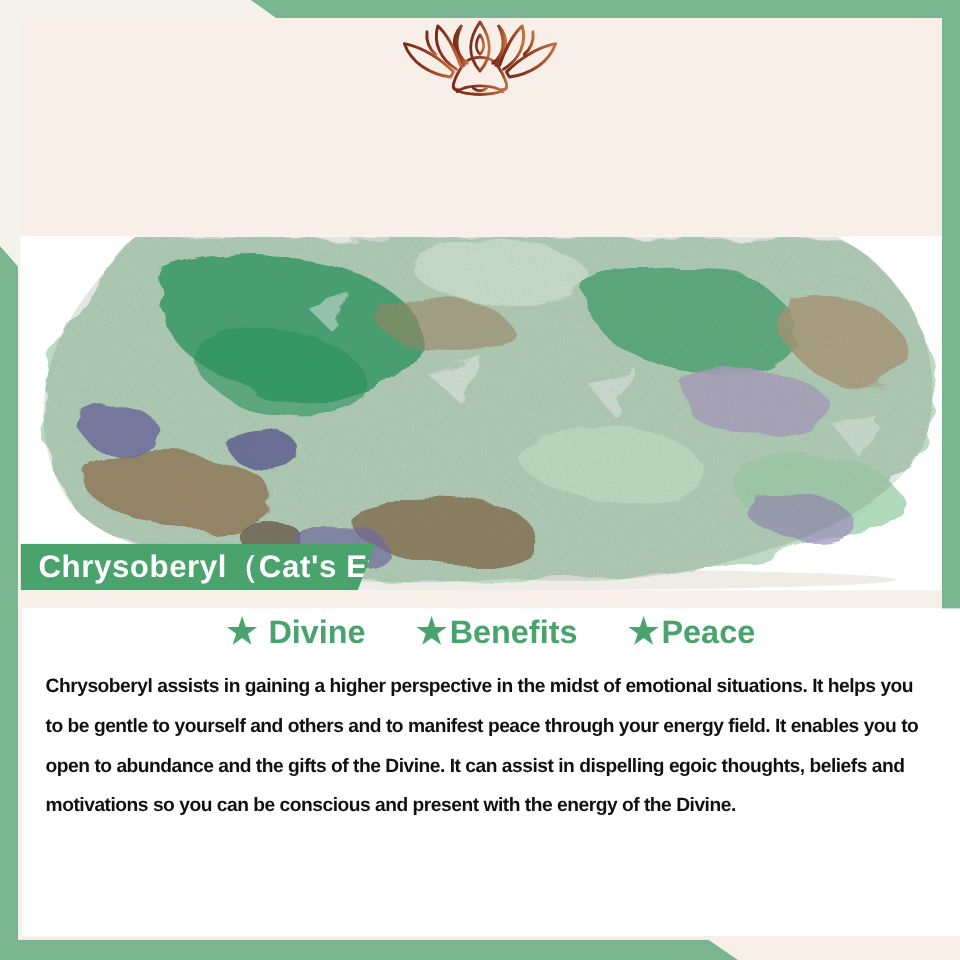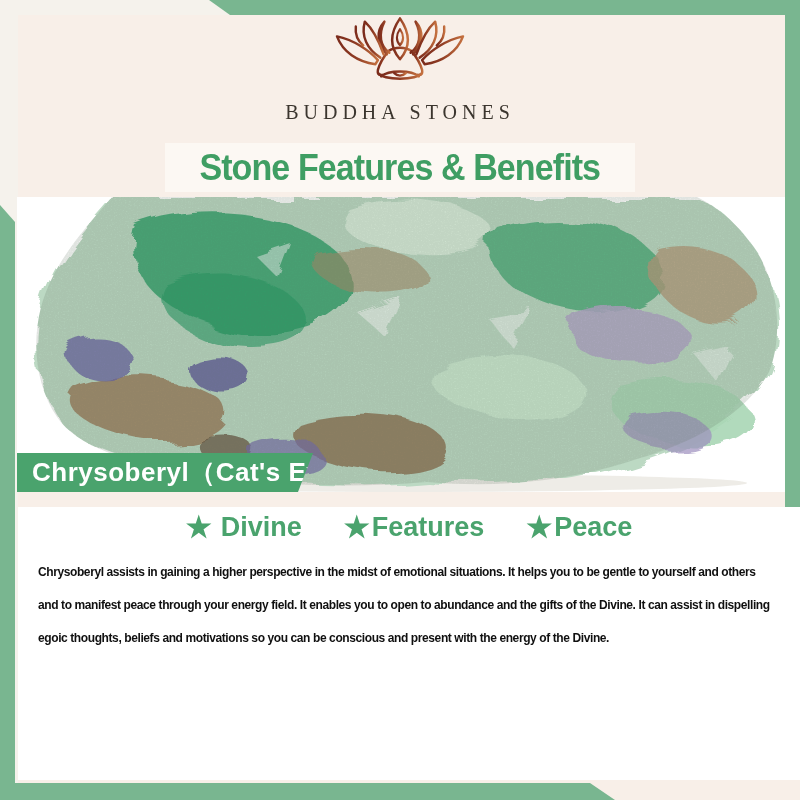--- a/index.html
+++ b/index.html
@@ -43,21 +43,21 @@
   .panel{position:absolute;left:18px;top:507px;width:782px;height:273px;background:#ffffff;}
 
   .benefits{position:absolute;left:18px;top:512px;width:782px;display:flex;justify-content:center;
     gap:42px;}
   .benefit{display:flex;align-items:center;color:#4aa36d;font-weight:bold;font-size:27px;}
   .benefit .star{font-size:29px;line-height:1;}
   .benefit:first-child .star{margin-right:9px;}
   .benefit:not(:first-child) .star{margin-right:2px;}
 
   .description{position:absolute;left:38px;top:556px;width:737px;
-    font-size:12px;font-weight:bold;letter-spacing:-0.4px;line-height:33px;color:#101010;}
+    font-size:16px;font-weight:bold;letter-spacing:-0.4px;line-height:33px;color:#101010;}
 </style>
 </head>
 <body>
 
 <div class="page">
 
   <div class="cream"></div>
 
   <div class="bar bar-top"></div>
   <div class="bar bar-right"></div>
@@ -94,25 +94,21 @@
         <path d="M134,52 C150,42 158,26 153,8 C142,18 135,34 130,48"></path>
 
         <path d="M80,60 C58,57 40,45 33,26 C53,30 72,43 83,55 Z"></path>
         <path d="M140,60 C162,57 180,45 187,26 C167,30 148,43 137,55 Z"></path>
 
         <path d="M56,14 C55,23 58,31 65,37"></path>
         <path d="M164,14 C165,23 162,31 155,37"></path>
       </g>
     </svg>
   </div>
-  <div class="brand-name">BUDDHA STONES</div>
 
-  <div class="title-band">
-    <span>Stone Features &amp; Benefits</span>
-  </div>
 
   <div class="photo">
     <svg width="768" height="295" viewBox="0 0 768 295">
       <defs>
         <filter id="rough" x="-10%" y="-10%" width="120%" height="120%">
           <feTurbulence type="fractalNoise" baseFrequency="0.014 0.032" numOctaves="3" seed="7" result="n"></feTurbulence>
           <feDisplacementMap in="SourceGraphic" in2="n" scale="22"></feDisplacementMap>
         </filter>
         <filter id="speckle">
           <feTurbulence type="fractalNoise" baseFrequency="0.7" numOctaves="2" seed="3"></feTurbulence>
@@ -163,21 +159,21 @@
 
   <div class="panel"></div>
 
   <div class="benefits">
     <div class="benefit">
       <span class="star">★</span>
       <span>Divine</span>
     </div>
     <div class="benefit">
       <span class="star">★</span>
-      <span>Features</span>
+      <span>Benefits</span>
     </div>
     <div class="benefit">
       <span class="star">★</span>
       <span>Peace</span>
     </div>
   </div>
 
   <div class="description">Chrysoberyl assists in gaining a higher perspective in the midst of emotional situations. It helps you to be gentle to yourself and others and to manifest peace through your energy field. It enables you to open to abundance and the gifts of the Divine. It can assist in dispelling egoic thoughts, beliefs and motivations so you can be conscious and present with the energy of the Divine.</div>
 
 </div>

